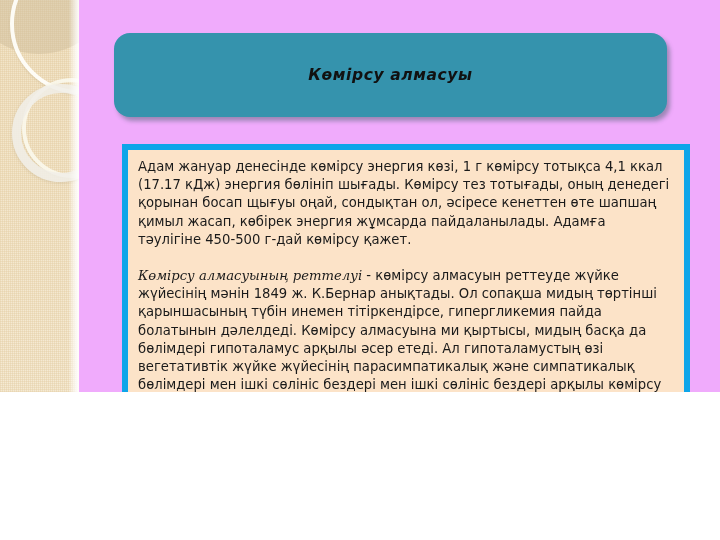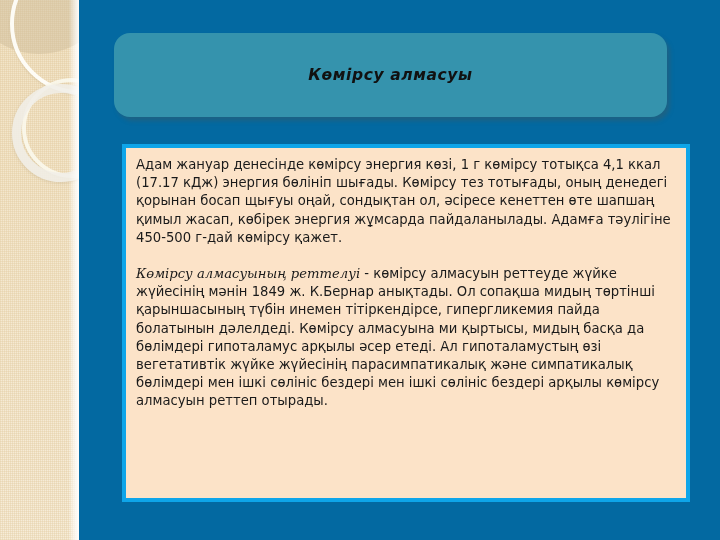--- a/index.html
+++ b/index.html
@@ -3,22 +3,22 @@
 <meta charset="utf-8">
 <style>
   html, body {
     margin: 0;
     padding: 0;
     background: #ffffff;
   }
   #slide {
     position: relative;
     width: 720px;
-    height: 540px;
-    background: #0369a1;
+    height: 392px;
+    background: #f0abfc;
     overflow: hidden;
     font-family: "DejaVu Sans", sans-serif;
   }
 
   
   #deco-panel {
     position: absolute;
     left: 0;
     top: 0;
     width: 79px;
@@ -113,21 +113,21 @@
 
   
   #content-box {
     position: absolute;
     left: 122px;
     top: 144px;
     width: 568px;
     height: 358px;
     box-sizing: border-box;
     background: #fce3c8;
-    border: 4px solid #0ea5e9;
+    border: 6px solid #0ea5e9;
     padding: 8px 12px 10px 10px;
   }
   .para {
     color: #1a1a1a;
     font-family: "DejaVu Sans", sans-serif;
     font-size: 13.2px;
     line-height: 18.2px;
     margin: 0;
     text-align: left;
   }

